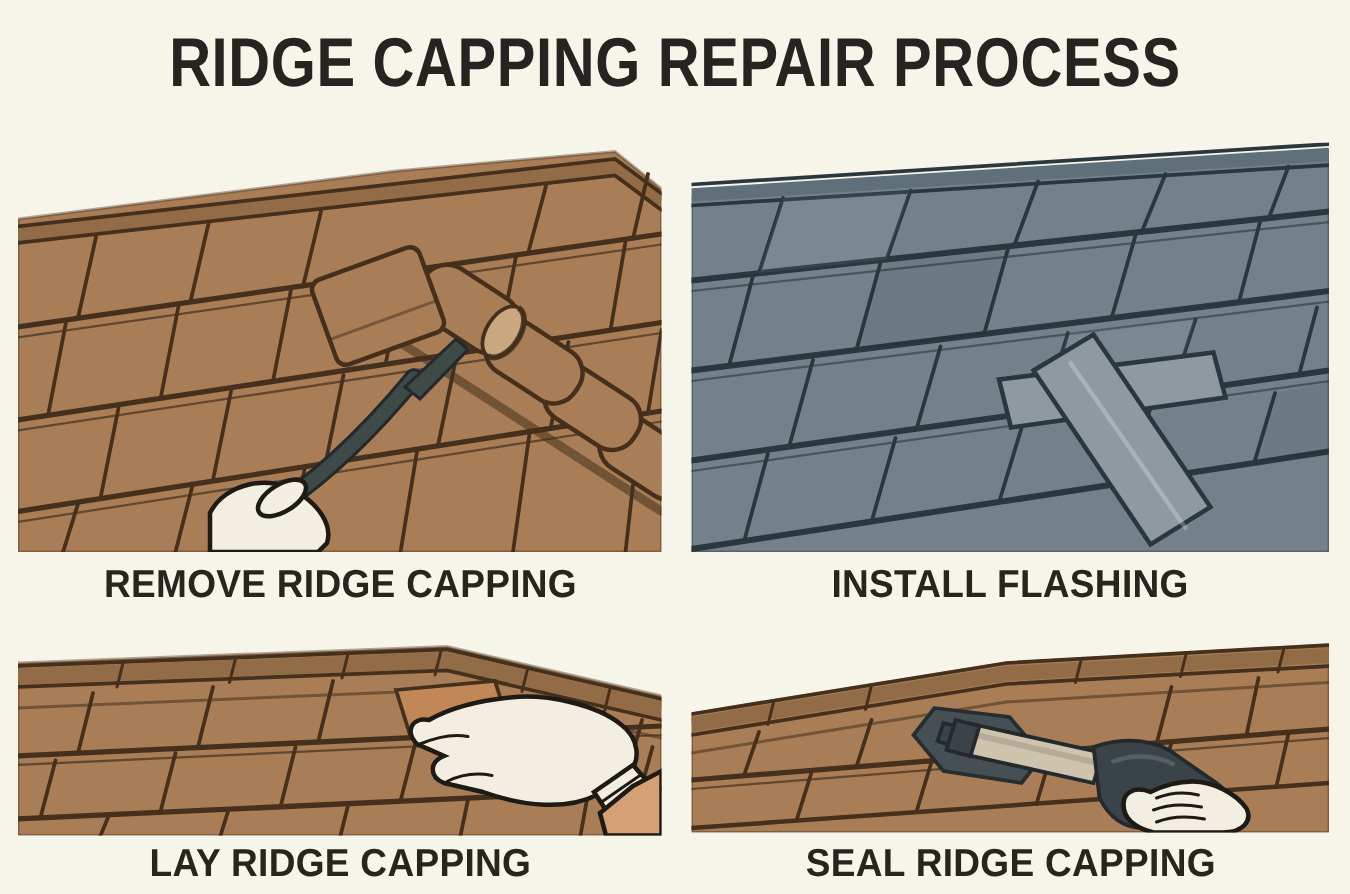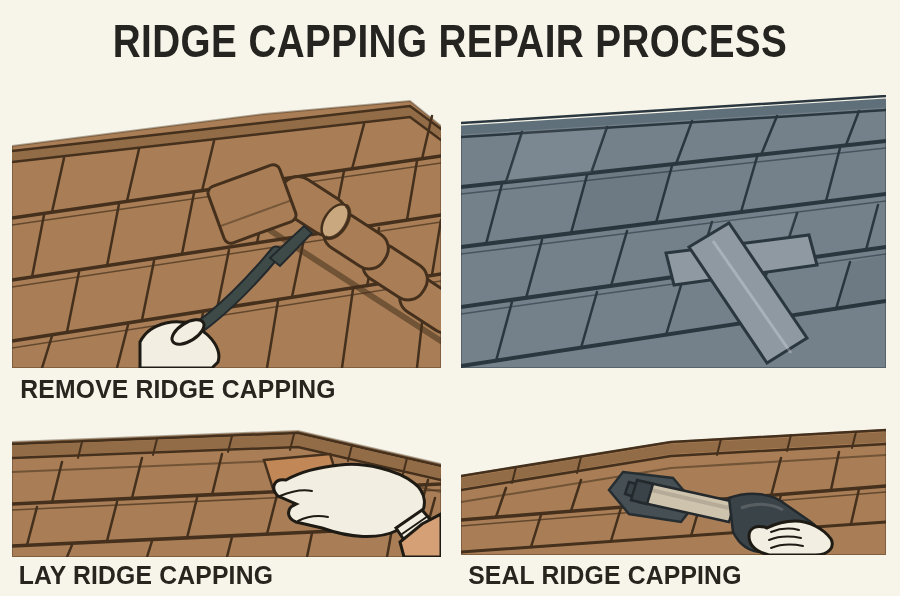--- a/index.html
+++ b/index.html
@@ -8,21 +8,21 @@
     background:var(--background,#f7f5ea);
     font-family:"Liberation Sans","DejaVu Sans",sans-serif;
   }
   .title{
     position:absolute;top:14px;left:0;width:900px;text-align:center;
     font-size:46px;font-weight:700;color:var(--title-text,#262420);
     transform:scaleX(.84);letter-spacing:.5px;white-space:nowrap;
   }
   .panel{position:absolute;display:block;}
   .caption{
-    position:absolute;text-align:left;
+    position:absolute;text-align:center;
     font-size:26px;font-weight:700;color:var(--caption-text,#28251f);
     white-space:nowrap;
   }
   .caption span{display:inline-block;transform:scaleX(.95);letter-spacing:.2px;}
   
   .cream{fill:var(--background,#f7f5ea);}
   .brown{fill:var(--tile-brown,#a97e56);}
   .slate{fill:var(--slate,#74818b);}
   .bline{stroke:var(--tile-line-brown,#44301c);fill:none;stroke-linecap:round;}
   .sline{stroke:var(--slate-line,#2b373f);fill:none;stroke-linecap:round;}
@@ -133,20 +133,23 @@
     <g>
       <path class="flash" d="M205,158 L348,140 L356,170 L213,190 Z"></path>
       <path class="flash" d="M228,152 L268,128 L346,243 L306,268 Z"></path>
       <path d="M252,146 L330,258" stroke="#ffffff" stroke-opacity=".25" stroke-width="3" fill="none"></path>
     </g>
   </svg>
 
   <div class="caption" style="left:12px;top:374px;width:429px">
     <span>REMOVE RIDGE CAPPING</span>
   </div>
+  <div class="caption" style="left:461px;top:374px;width:425px">
+    <span>INSTALL FLASHING</span>
+  </div>
 
   <svg class="panel" style="left:12px;top:428px" width="429" height="129" viewBox="0 0 429 129">
     <rect class="cream" width="429" height="129"></rect>
     <g>
       <path class="brown" d="M0,14 L286,3 L429,36 L429,129 L0,129 Z" stroke="#44301c" stroke-width="2" stroke-opacity=".4"></path>
       <path class="bline" d="M0,16 L286,5 L429,38" stroke-width="2.5"></path>
       <path class="bandb" d="M0,23 L286,12 L429,45" stroke-width="11"></path>
       <path class="bline" d="M0,30 L286,19 L429,52" stroke-width="2.5"></path>
       <path class="bline" d="M0,44 L286,32 L429,64" stroke-width="2" stroke-opacity=".55"></path>
       <path class="bline" d="M0,76 L429,56" stroke-width="3.5"></path>

